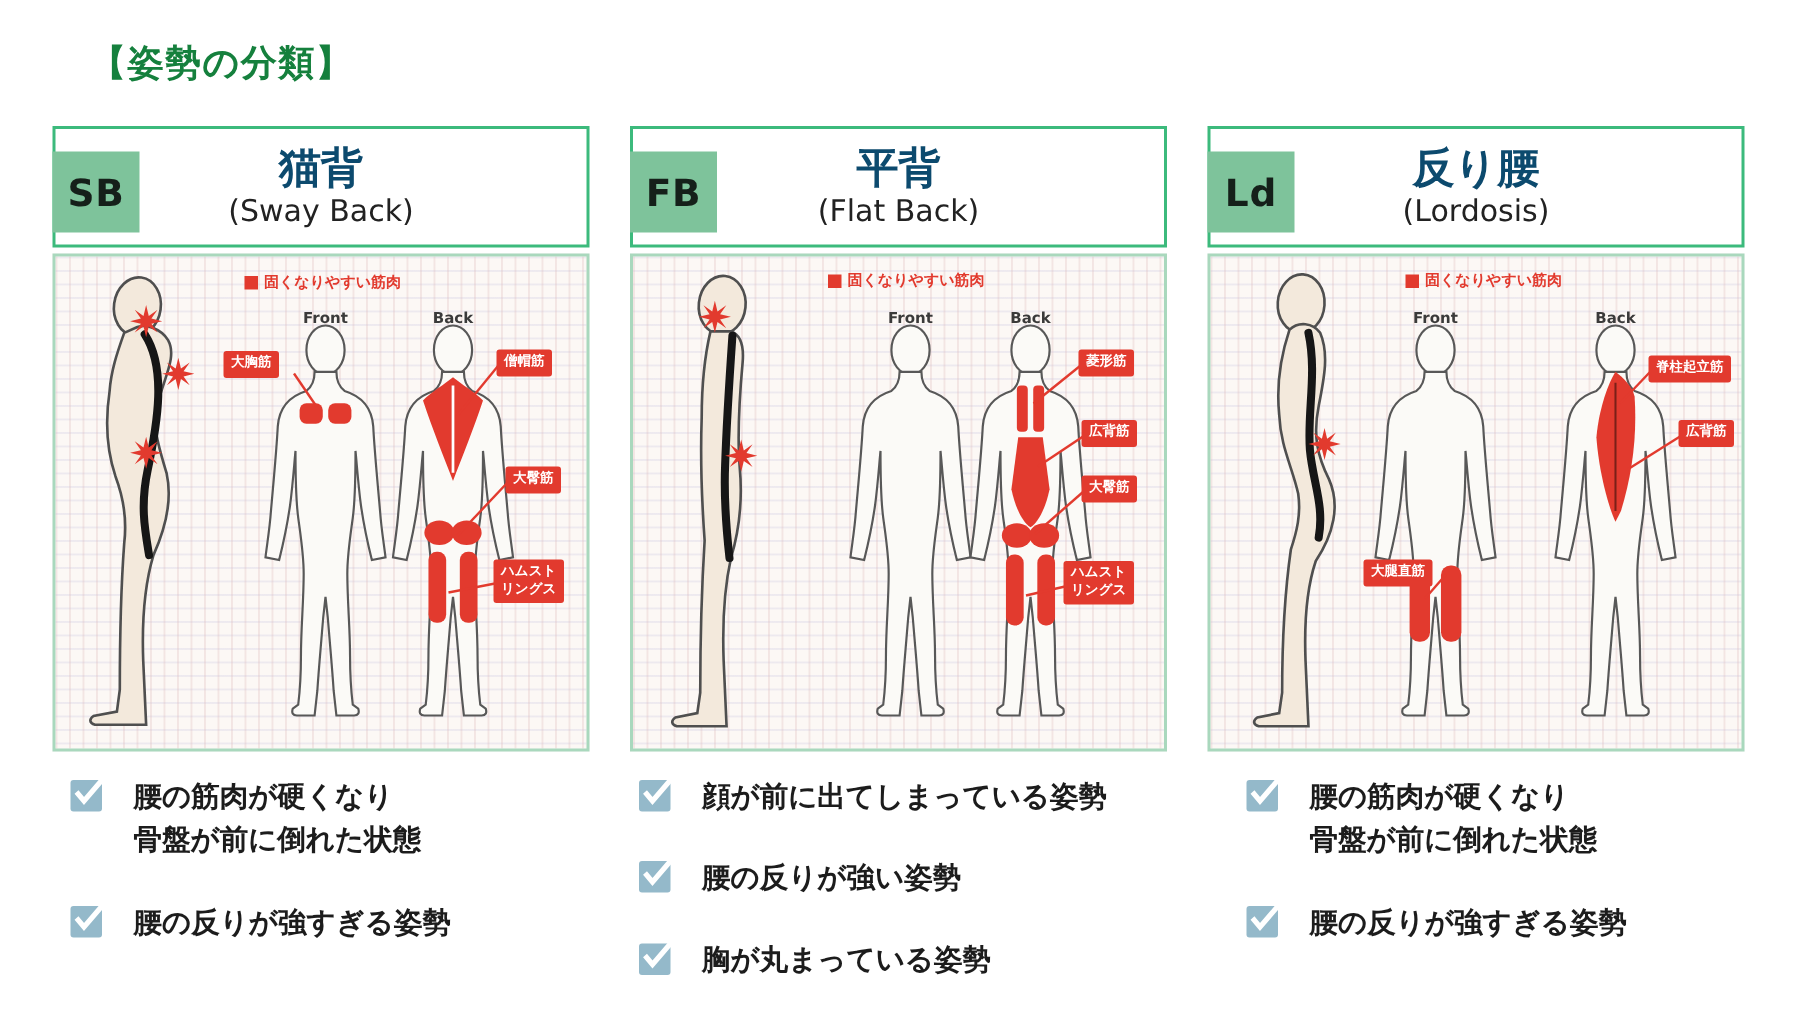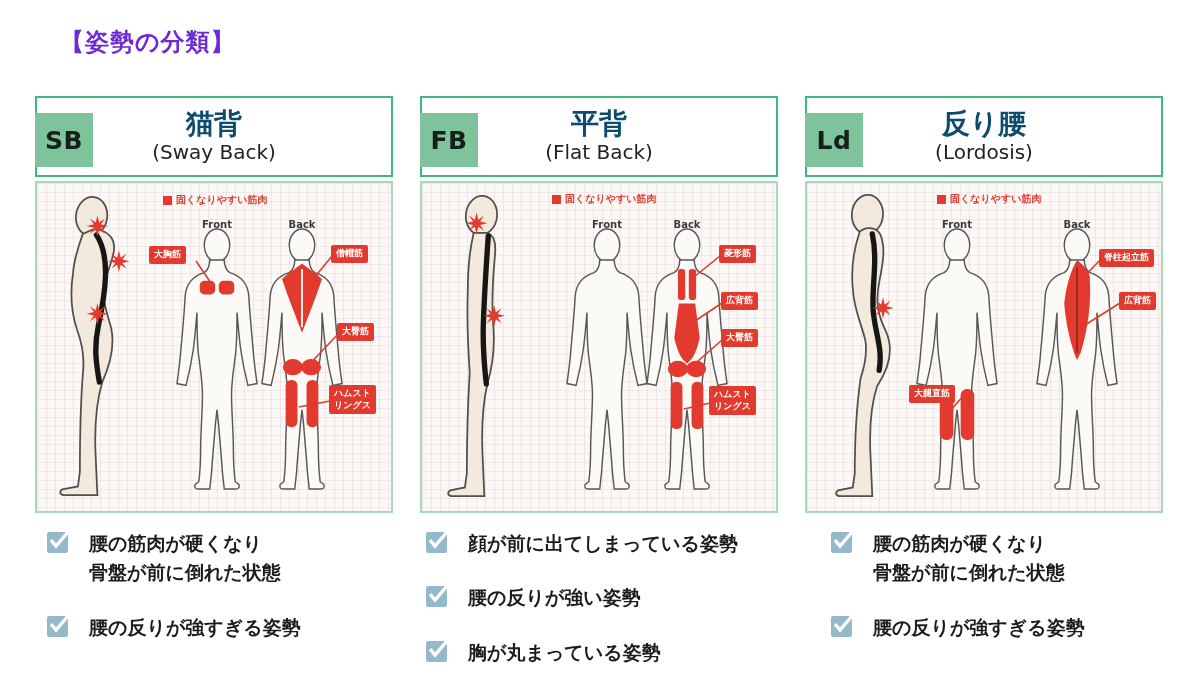--- a/index.html
+++ b/index.html
@@ -1,23 +1,23 @@
 <!DOCTYPE html>
 <html><head>
 <meta charset="utf-8">
 <style>
   * { margin:0; padding:0; box-sizing:border-box; }
   html,body { width:1200px; height:674px; background:#ffffff; overflow:hidden;
     font-family:"DejaVu Sans","Liberation Sans",sans-serif; }
   .page { position:relative; width:1200px; height:674px; background:#fff; }
 
   .page-title { position:absolute; left:60px; top:26px; font-size:24px; font-weight:800;
-    color:#6d28d9; letter-spacing:1px; }
-
-  .panel { position:absolute; top:96px; width:358px; }
+    color:#15803d; letter-spacing:1px; }
+
+  .panel { position:absolute; top:84px; width:358px; }
   .panel-1 { left:35px; }
   .panel-2 { left:420px; }
   .panel-3 { left:805px; }
 
   .panel-header { position:relative; height:81px; background:#fff;
     border:2px solid #3cba7c; display:flex; flex-direction:column;
     align-items:center; justify-content:center; }
   .badge { position:absolute; left:-2px; top:15px; width:58px; height:54px;
     background:#7ec39b; color:#15201a; font-size:25px; font-weight:800;
     display:flex; align-items:center; justify-content:center; letter-spacing:.5px; }

